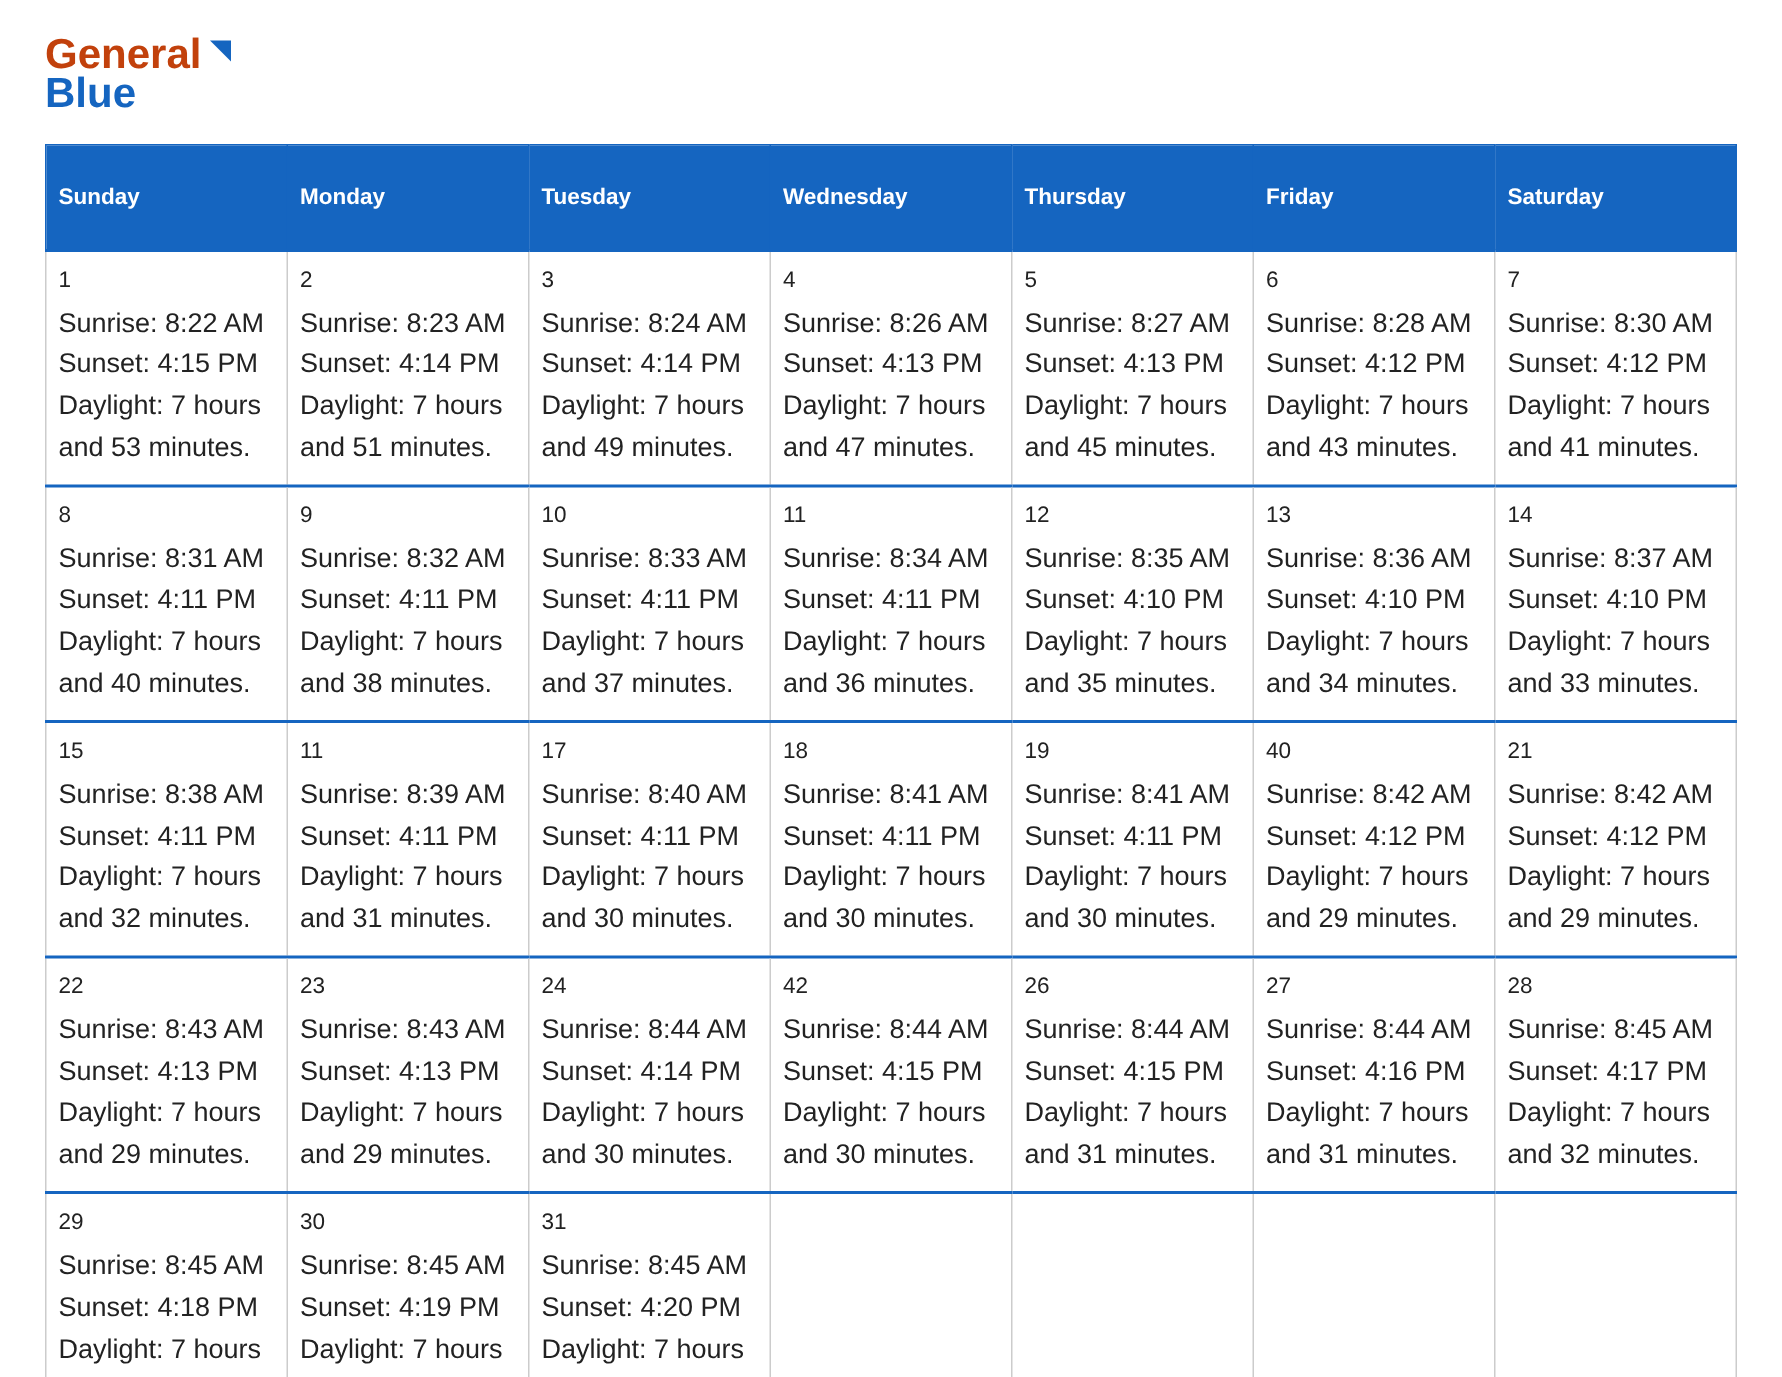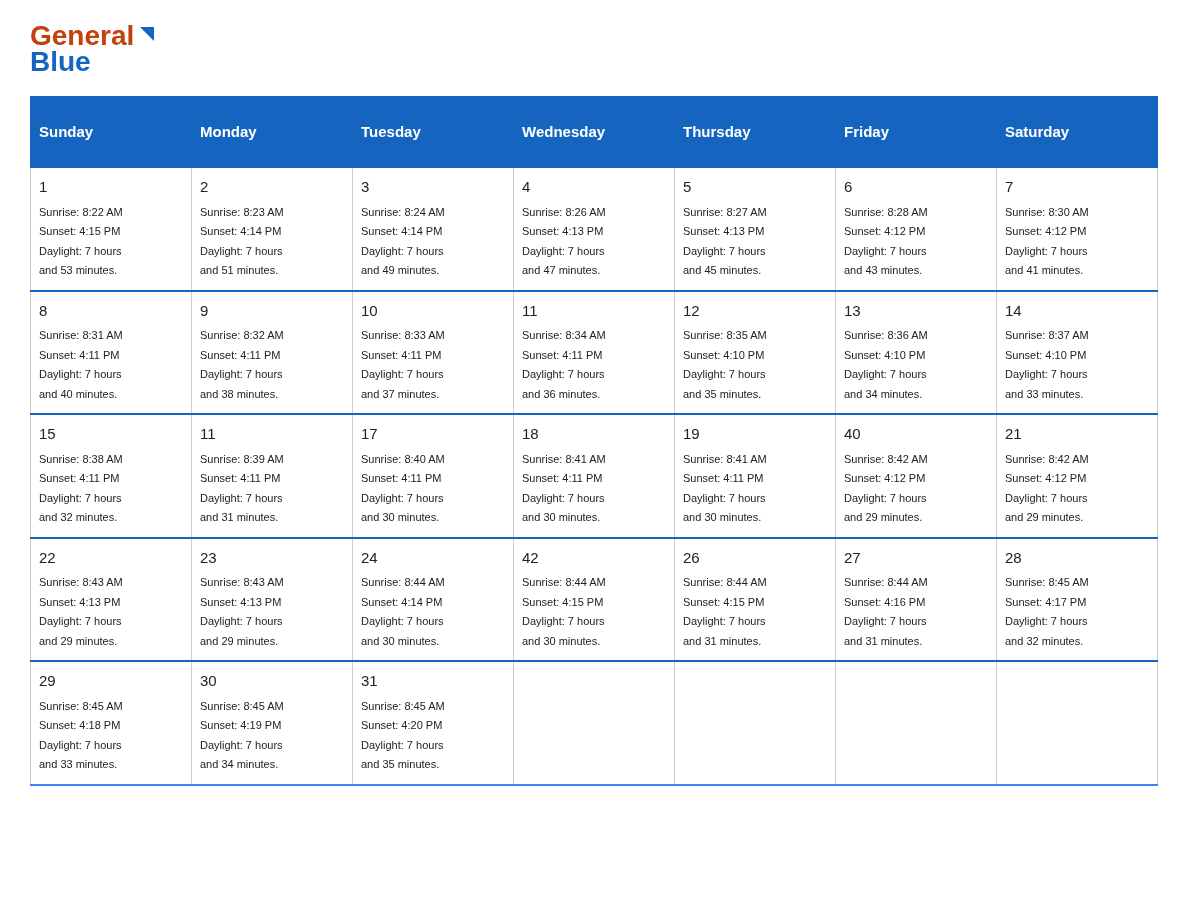--- a/index.html
+++ b/index.html
@@ -65,21 +65,21 @@
     tbody tr:last-child td {
       border-bottom: 2px solid #3b82f6;
     }
     .day-num {
       font-size: 15px;
       font-weight: normal;
       display: block;
       margin-bottom: 3px;
     }
     .day-info {
-      font-size: 11px;
+      font-size: 18px;
       color: #222;
       line-height: 1.55;
     }
   </style>
 </head>
 <body>
 
 <div class="header">
   <div class="logo">
     <div style="display:flex; align-items:center;">

